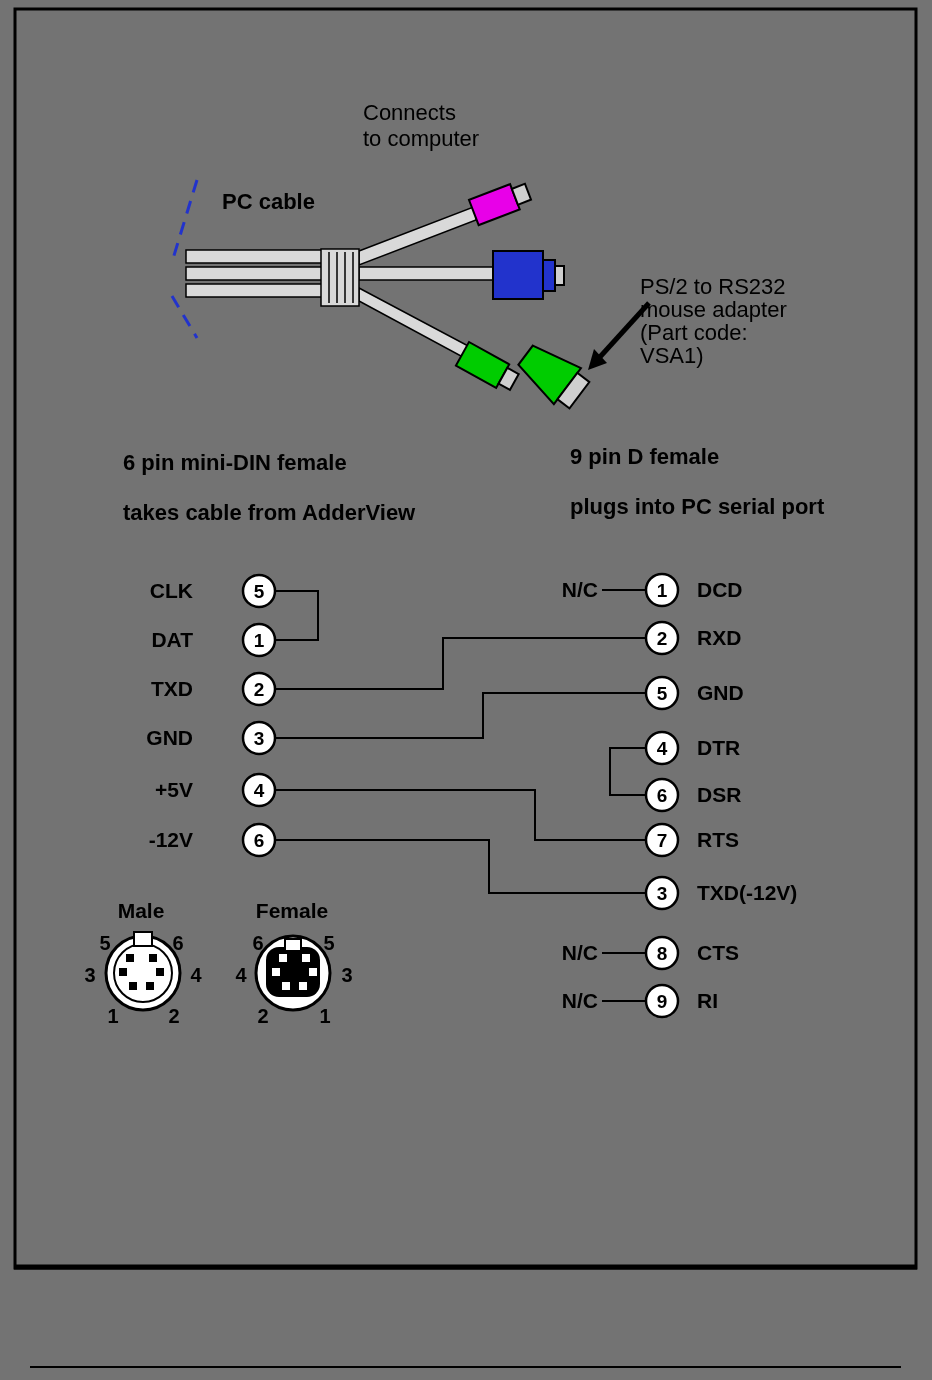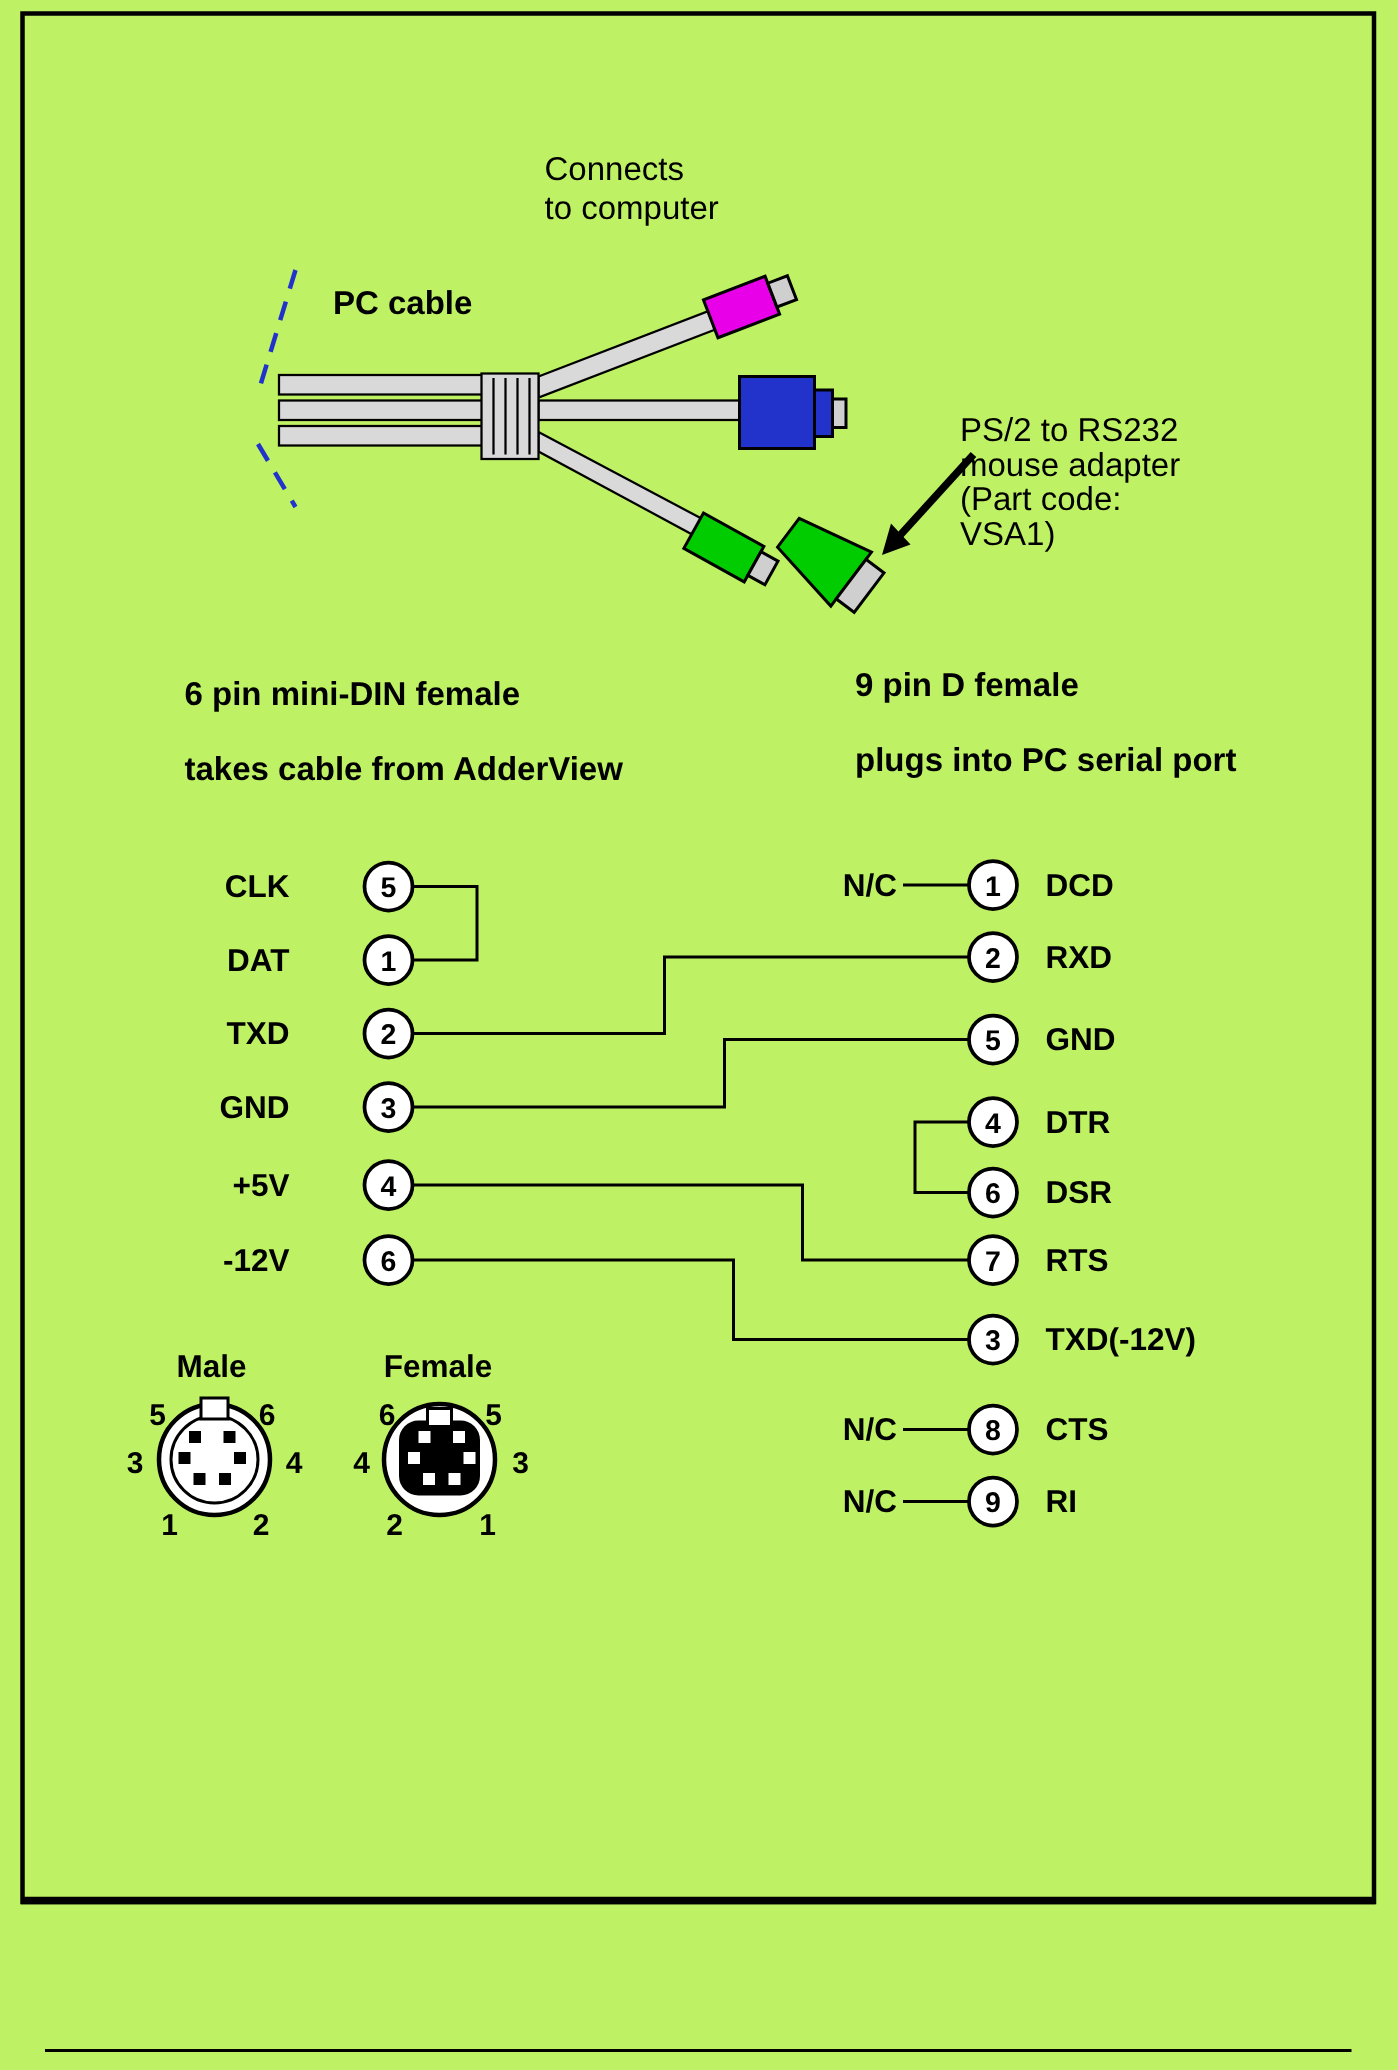--- a/index.html
+++ b/index.html
@@ -1,16 +1,16 @@
 <!DOCTYPE html>
 <html><head>
 <meta charset="utf-8">
 <style>
   html, body { margin: 0; padding: 0; background: #ffffff; }
-  .page { position: relative; width: 932px; height: 1380px; background: #bef264; overflow: hidden; }
+  .page { position: relative; width: 932px; height: 1380px; background: #737373; overflow: hidden; }
   svg text { font-family: "Liberation Sans", "DejaVu Sans", sans-serif; fill: #000; }
   .t22 { font-size: 22px; }
   .bold { font-weight: bold; }
   .pin-label { font-size: 21px; font-weight: bold; }
   .pin-num { font-size: 19px; font-weight: bold; }
   .din-num { font-size: 20px; font-weight: bold; }
   .nc-text { font-size: 21px; font-weight: bold; }
   .wire { fill: none; stroke: #000; stroke-width: 2; }
   .ncline { stroke: #000; stroke-width: 2; }
   .pin-circle { fill: #fff; stroke: #000; stroke-width: 2.5; }

